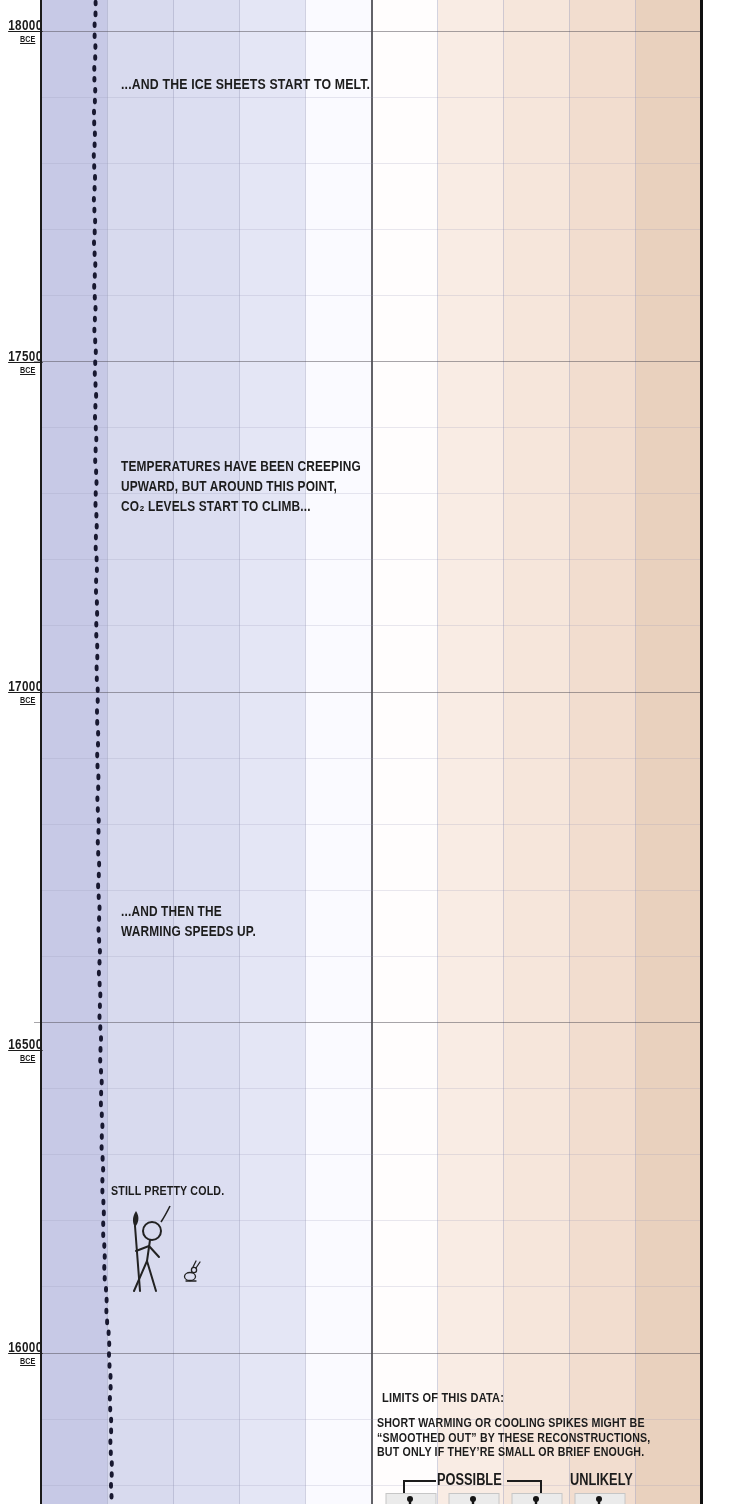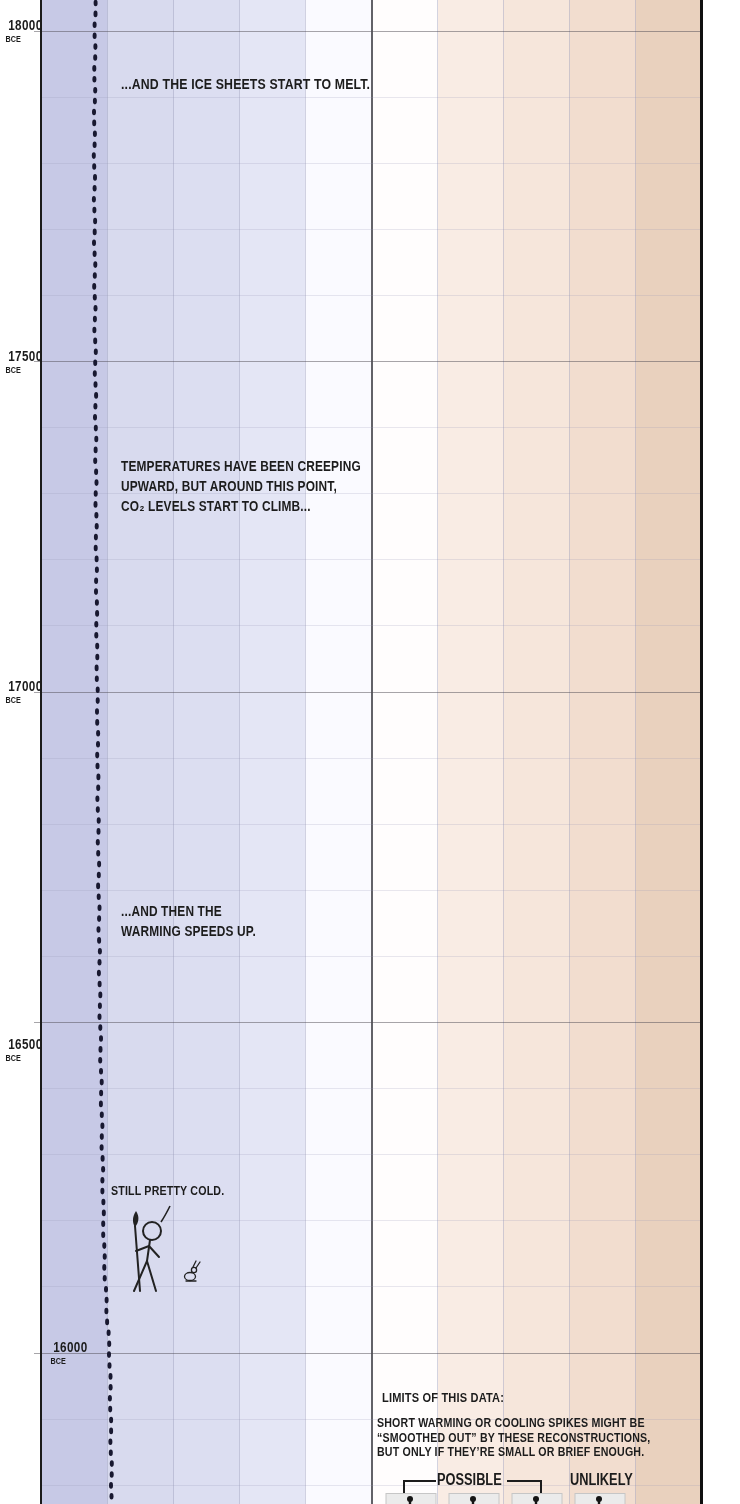--- a/index.html
+++ b/index.html
@@ -5,21 +5,21 @@
   html,body{margin:0;padding:0;background:#fff;}
   #stage{position:relative;width:740px;height:1504px;overflow:hidden;background:#fff;
          font-family:"Liberation Sans","DejaVu Sans",sans-serif;color:#1c1c1c;}
   #bands,#grid{position:absolute;top:0;left:0;width:740px;height:1504px;}
   .band{position:absolute;top:0;height:100%;}
   .vline{position:absolute;top:0;height:100%;}
   .hline{position:absolute;}
   #axis-line{position:absolute;top:0;left:40px;width:2px;height:100%;background:#1b1b1b;z-index:6;}
   #right-border{position:absolute;top:0;left:700px;width:2.5px;height:100%;background:#101010;z-index:6;}
   #overlay{position:absolute;top:0;left:0;z-index:5;pointer-events:none;}
-  .tick-label{position:absolute;width:37px;text-align:left;z-index:7;}
+  .tick-label{position:absolute;width:37px;text-align:right;z-index:7;text-decoration:underline;}
   .tick-num{font-size:15px;font-weight:bold;line-height:16px;transform:scaleX(0.78);transform-origin:100% 50%;letter-spacing:0.5px;}
   .tick-sub{font-size:8.5px;font-weight:bold;line-height:9px;margin-top:2px;padding-right:2px;transform:scaleX(0.85);transform-origin:100% 50%;}
   .ann{position:absolute;z-index:8;font-weight:bold;transform:scaleX(0.82);transform-origin:0 0;letter-spacing:0.2px;}
   .ann div{white-space:nowrap;}
   #ann-ice{font-size:15px;line-height:20px;}
   #ann-creeping{font-size:14.5px;line-height:20px;}
   #ann-speedup{font-size:14.5px;line-height:20px;}
   #ann-cold{font-size:13px;line-height:15px;}
   #ann-limits-title{font-size:13px;line-height:14px;transform:scaleX(0.85);}
   #ann-limits-body{font-size:12.5px;line-height:14.6px;transform:scaleX(0.85);}
@@ -89,21 +89,21 @@
         <div class="tick-sub">BCE</div>
       </div>
       <div class="tick-label" style="top: 678px;">
         <div class="tick-num">17000</div>
         <div class="tick-sub">BCE</div>
       </div>
       <div class="tick-label" style="top: 1036px;">
         <div class="tick-num">16500</div>
         <div class="tick-sub">BCE</div>
       </div>
-      <div class="tick-label" style="top: 1339px; padding-left: 45px;">
+      <div class="tick-label" style="top: 1339px;">
         <div class="tick-num">16000</div>
         <div class="tick-sub">BCE</div>
       </div>
     </div>
 
   <svg id="overlay" width="740" height="1504" viewBox="0 0 740 1504">
     <g id="dots">
         <ellipse cx="95.6" cy="3.0" rx="2" ry="3.3" fill="#181830"></ellipse>
         <ellipse cx="95.5" cy="13.9" rx="2" ry="3.3" fill="#181830"></ellipse>
         <ellipse cx="94.6" cy="24.8" rx="2" ry="3.3" fill="#181830"></ellipse>

